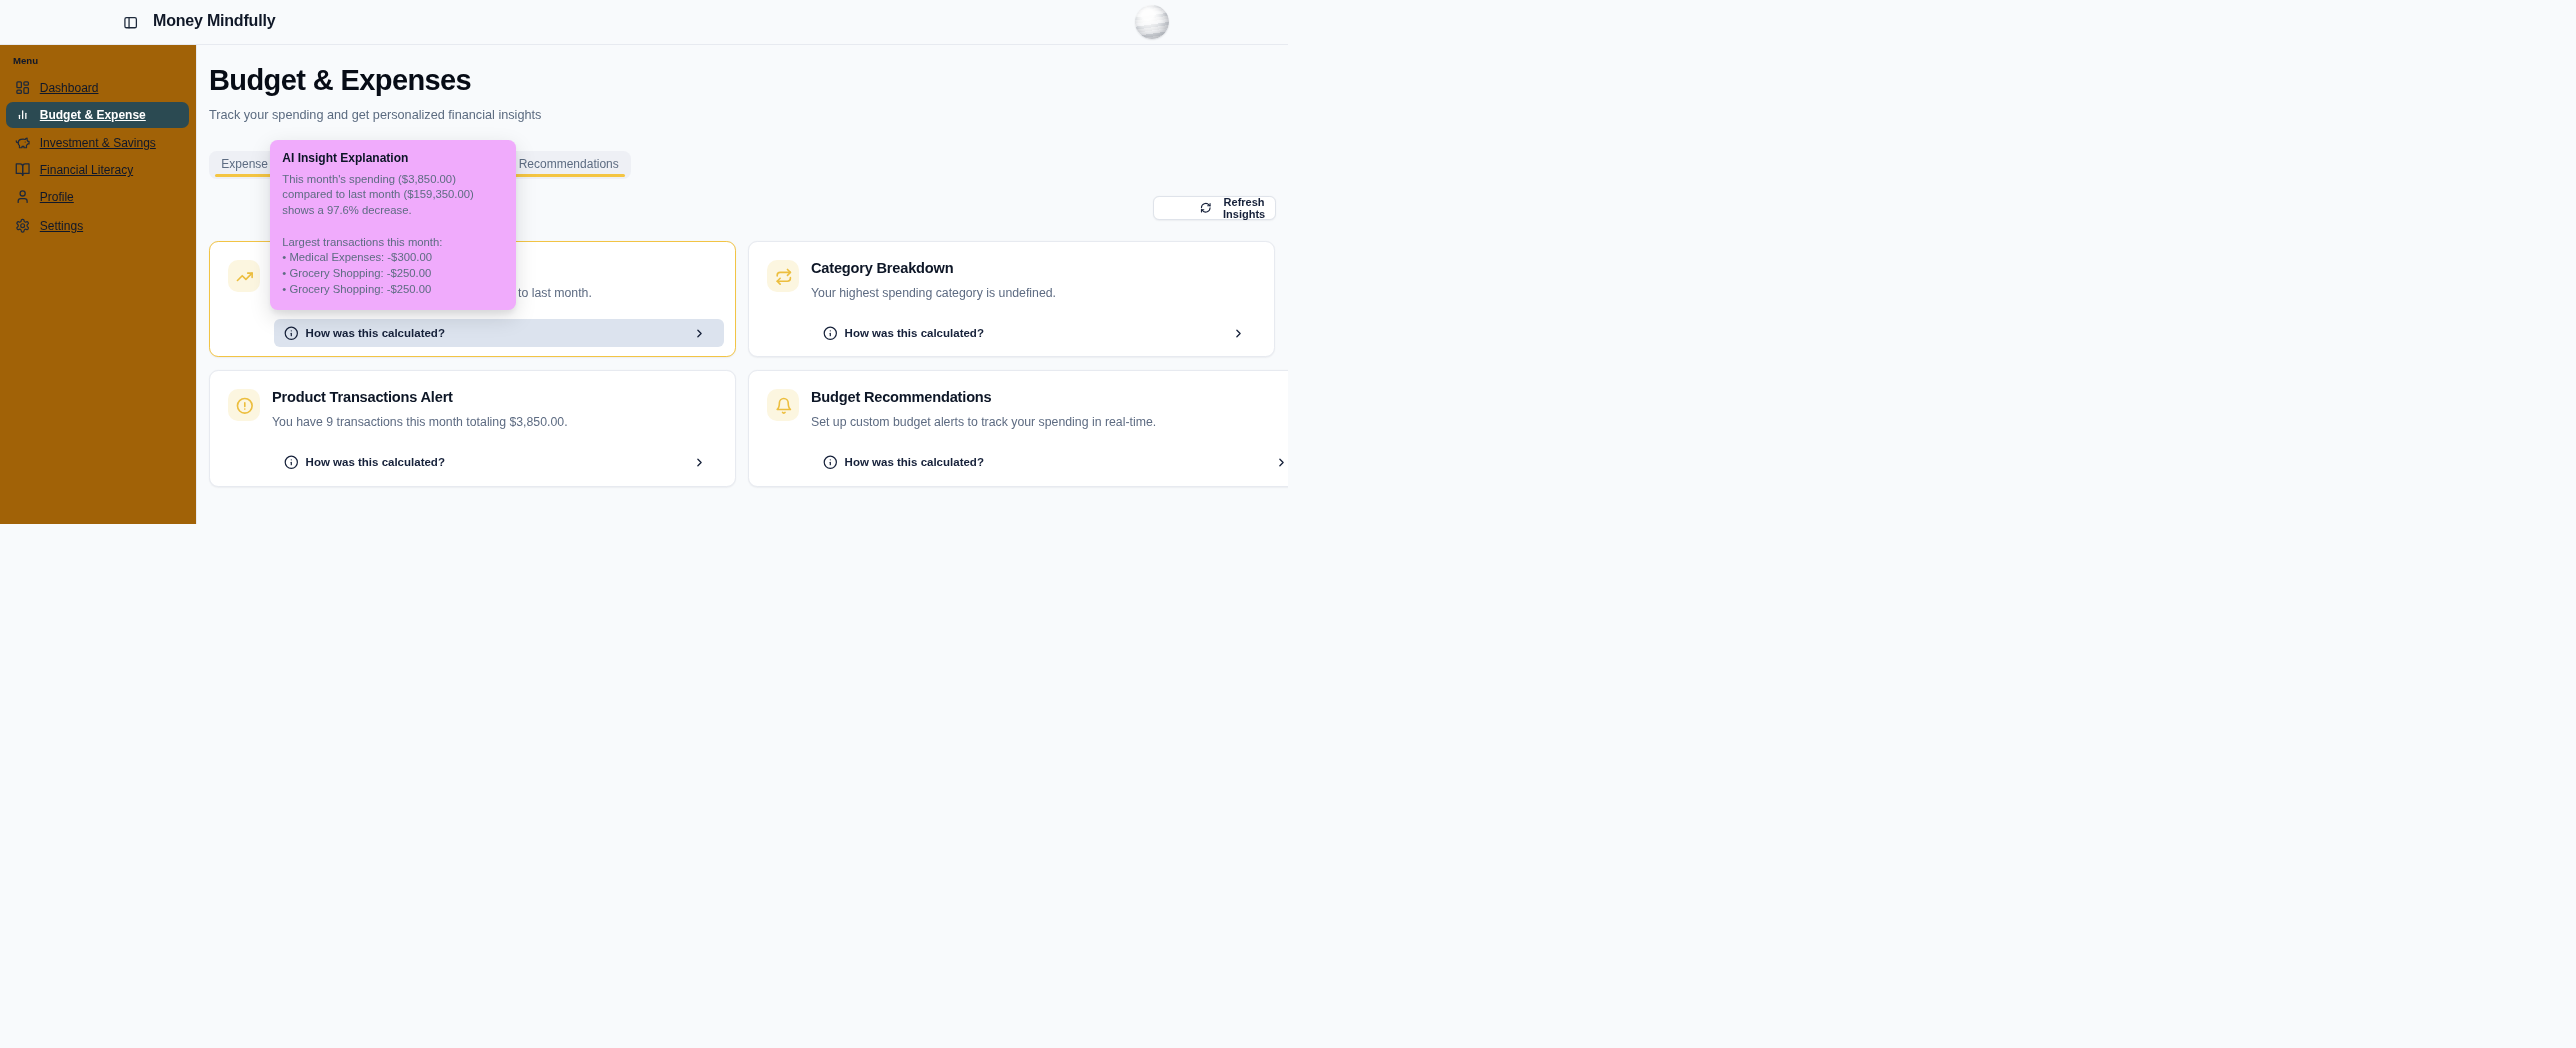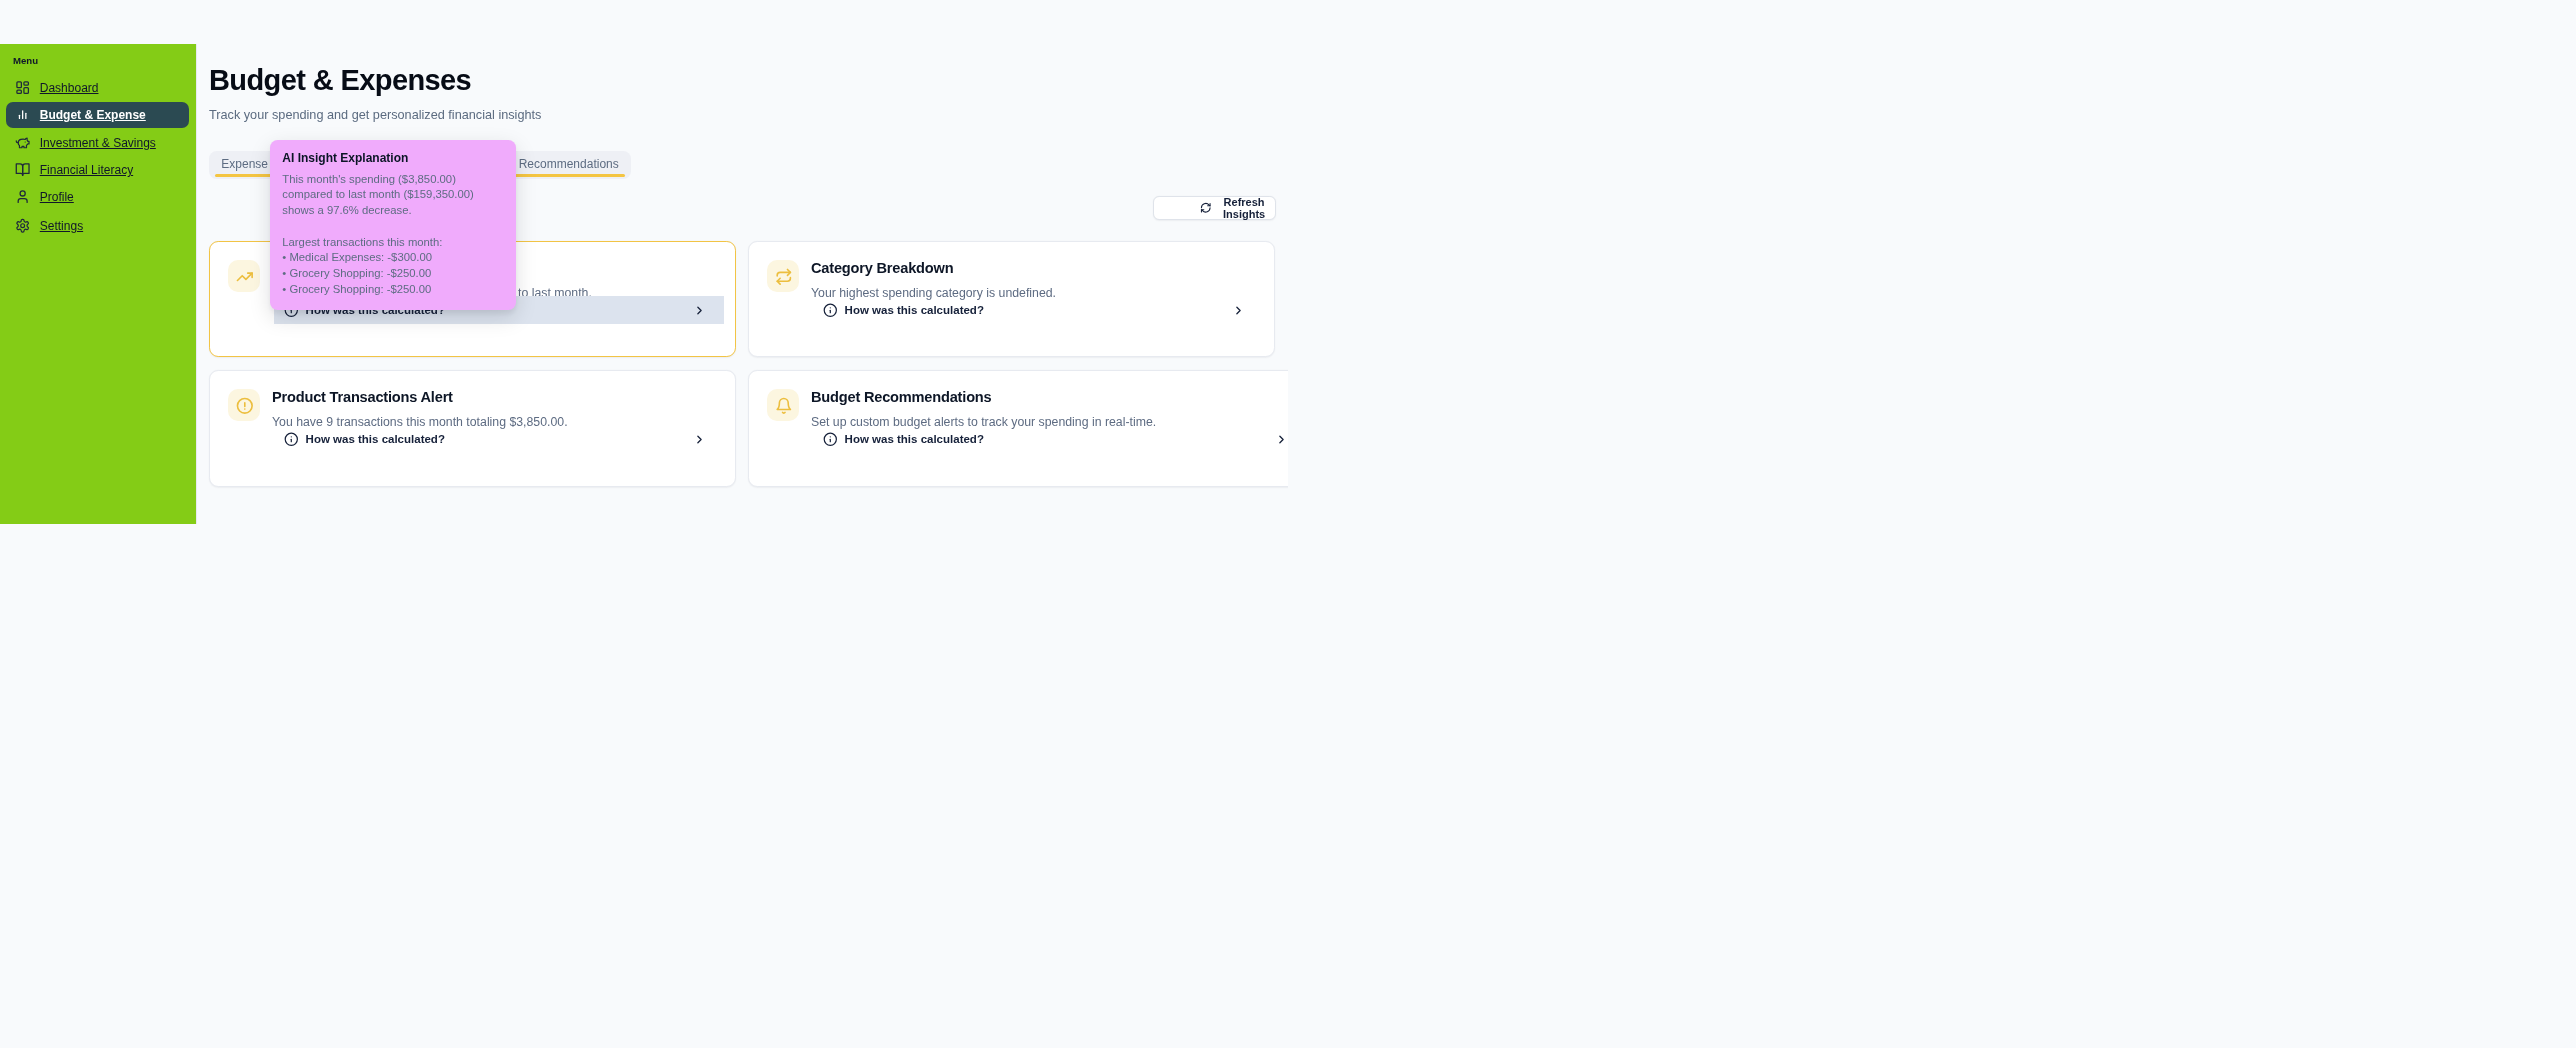--- a/index.html
+++ b/index.html
@@ -21,21 +21,21 @@
     color:#101828;letter-spacing:-0.2px;}
   .avatar{position:absolute;left:1135px;top:4.6px;width:34px;height:34px;border-radius:50%;
     background:
       radial-gradient(circle at 38% 28%, rgba(255,255,255,.95) 0 18%, rgba(255,255,255,0) 55%),
       repeating-linear-gradient(172deg,#f2f3f5 0 3.1px,#d6d9dd 3.1px 6.1px,#e9eaec 6.1px 9.2px);
     box-shadow:inset -2.3px -3.1px 6.1px rgba(90,95,105,.35), 0 0.8px 1.5px rgba(16,24,40,.12);
     cursor:pointer;}
 
   
   .sidebar{position:absolute;left:0;top:44px;width:196px;height:481px;
-    background:#84cc16;border-right:0.8px solid #e7eaf0;z-index:4;}
+    background:#a16207;border-right:0.8px solid #e7eaf0;z-index:4;}
   .menu-label{position:absolute;left:13px;top:10.7px;font-size:9.6px;font-weight:700;color:#0f172a;}
   .nav-item{position:absolute;left:6.1px;width:183px;height:26px;border-radius:7px;
     display:flex;align-items:center;gap:9.2px;padding:0 0 0 9.2px;box-sizing:border-box;
     color:#0f172a;font-size:12px;cursor:pointer;background:transparent;border:none;text-align:left;text-decoration:underline;}
   .nav-item .nicon{width:15.3px;height:15.3px;flex:0 0 15.3px;color:#1e293b;display:flex;align-items:center;}
   .nav-item.active{background:#2b4a52;color:#ffffff;font-weight:700;}
   .nav-item.active .nicon{color:#ffffff;}
 
   
   .page-title{position:absolute;left:209px;top:64px;font-size:29px;font-weight:800;
@@ -68,40 +68,52 @@
   .card2{left:748px;top:241px;width:527px;height:116px;}
   .card3{left:209px;top:370px;width:527px;height:117px;}
   .card4{left:748px;top:370px;width:570px;height:117px;}
   .tile{position:absolute;left:18.4px;top:18.4px;width:32px;height:32px;border-radius:10px;
     background:#fcf6e0;display:flex;align-items:center;justify-content:center;color:#ecbe3e;}
   .tile svg{width:17.6px;height:17.6px;}
   .card-title{position:absolute;left:62px;top:18.4px;font-size:14.6px;font-weight:700;
     color:#0d1626;letter-spacing:-0.2px;}
   .card-desc{position:absolute;left:62px;top:44px;font-size:12.3px;color:#5d6b82;}
   .desc-fragment{position:absolute;left:308px;top:44px;font-size:12.3px;color:#5d6b82;}
-  .calc-row{position:absolute;left:64px;right:10.7px;top:54px;height:28px;border-radius:0;
+  .calc-row{position:absolute;left:64px;right:10.7px;top:77px;height:28px;border-radius:6px;
     display:flex;align-items:center;cursor:pointer;background:transparent;border:none;
     padding:0 12px 0 10px;box-sizing:border-box;font-family:inherit;text-align:left;}
   .calc-row.highlight{background:#dce3ee;}
   .calc-row .iicon{width:14.6px;height:14.6px;color:#16213a;display:flex;flex:0 0 14.6px;}
   .calc-label{margin-left:7px;font-size:11.5px;font-weight:700;color:#16213a;}
   .calc-row .chev{position:absolute;right:18.4px;width:13px;height:13px;color:#16213a;display:flex;}
 
   
   .popover{position:absolute;left:270px;top:140px;width:246px;box-sizing:border-box;
     background:#f0abfc;border-radius:7.7px;padding:10.7px 12.3px 12.3px 12.3px;z-index:30;
     box-shadow:0 3.1px 4.6px rgba(2,8,20,.05),0 7.7px 21.5px rgba(2,8,20,.13);}
   .popover-title{font-size:12px;font-weight:700;color:#0b1526;margin:0 0 7px 0;}
   .popover-body{font-size:11.3px;line-height:15.7px;color:#5d6c82;white-space:pre-line;}
 </style>
 </head>
 <body>
 
 <div id="app">
 
+  <div class="header">
+    <button class="panel-toggle">
+      <span>
+        <svg viewBox="0 0 24 24" width="15.3" height="15.3" fill="none" stroke="currentColor" stroke-width="2" stroke-linecap="round" stroke-linejoin="round">
+            <rect x="3" y="4" width="18" height="16" rx="2.5"></rect>
+            <line x1="9.5" y1="4" x2="9.5" y2="20"></line>
+          </svg>
+      </span>
+    </button>
+    <div class="app-title">Money Mindfully</div>
+    <div class="avatar" title=""></div>
+  </div>
 
   <nav class="sidebar">
     <div class="menu-label">Menu</div>
 
     <button class="nav-item" style="top:31px">
       <span class="nicon">
         <svg viewBox="0 0 24 24" fill="none" stroke="currentColor" stroke-width="2" stroke-linecap="round" stroke-linejoin="round">
             <rect x="3" y="3" width="7" height="9" rx="1.5"></rect>
             <rect x="14" y="3" width="7" height="5" rx="1.5"></rect>
             <rect x="14" y="12" width="7" height="9" rx="1.5"></rect>

